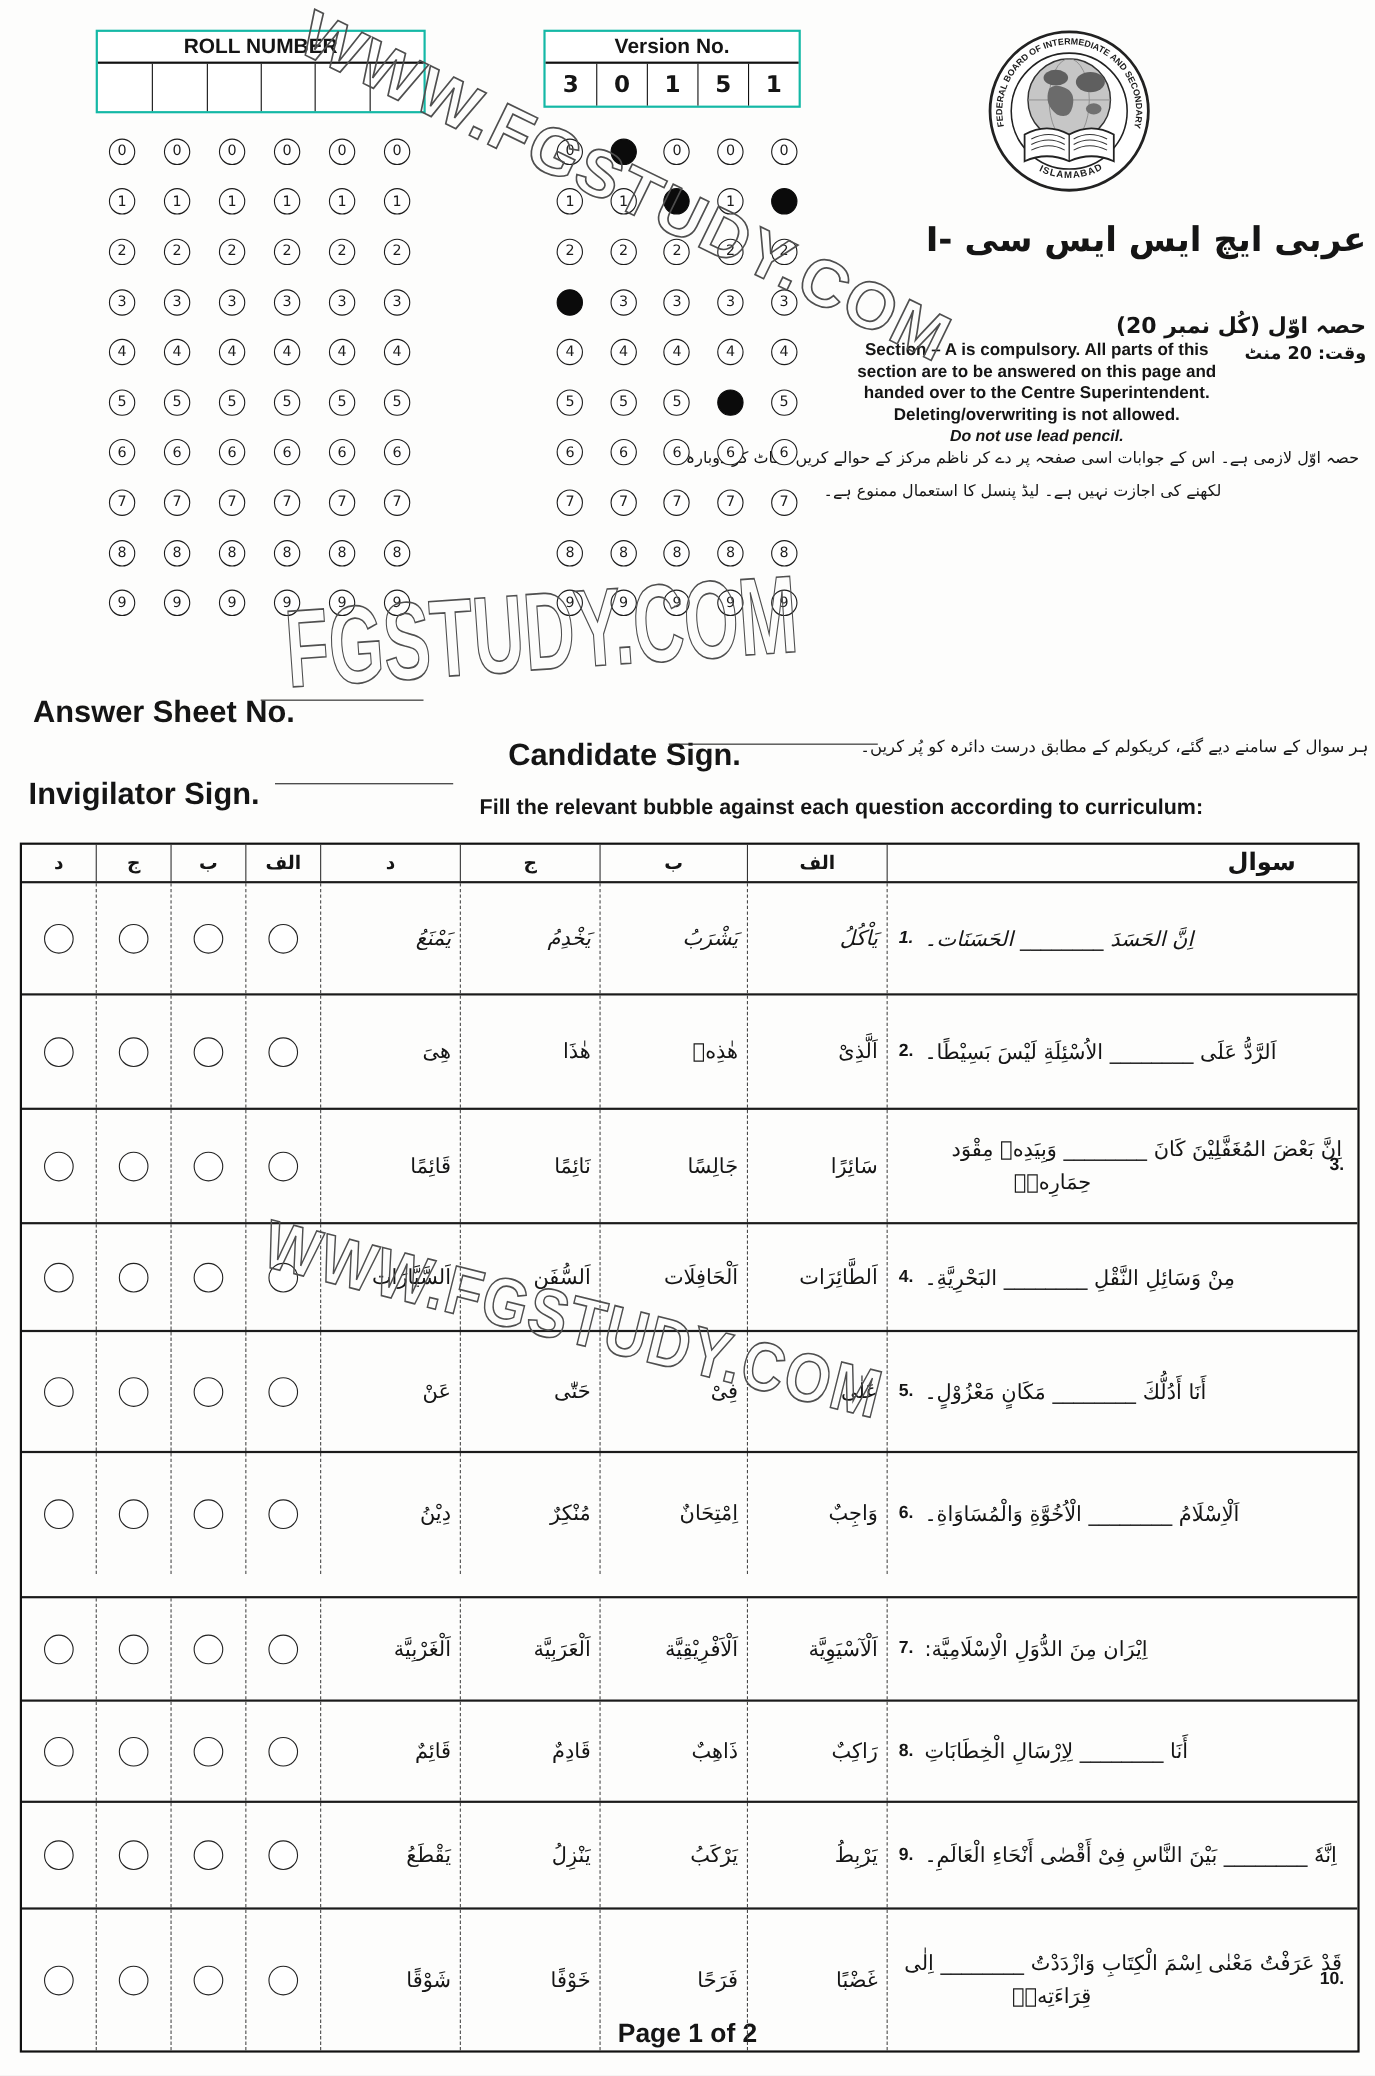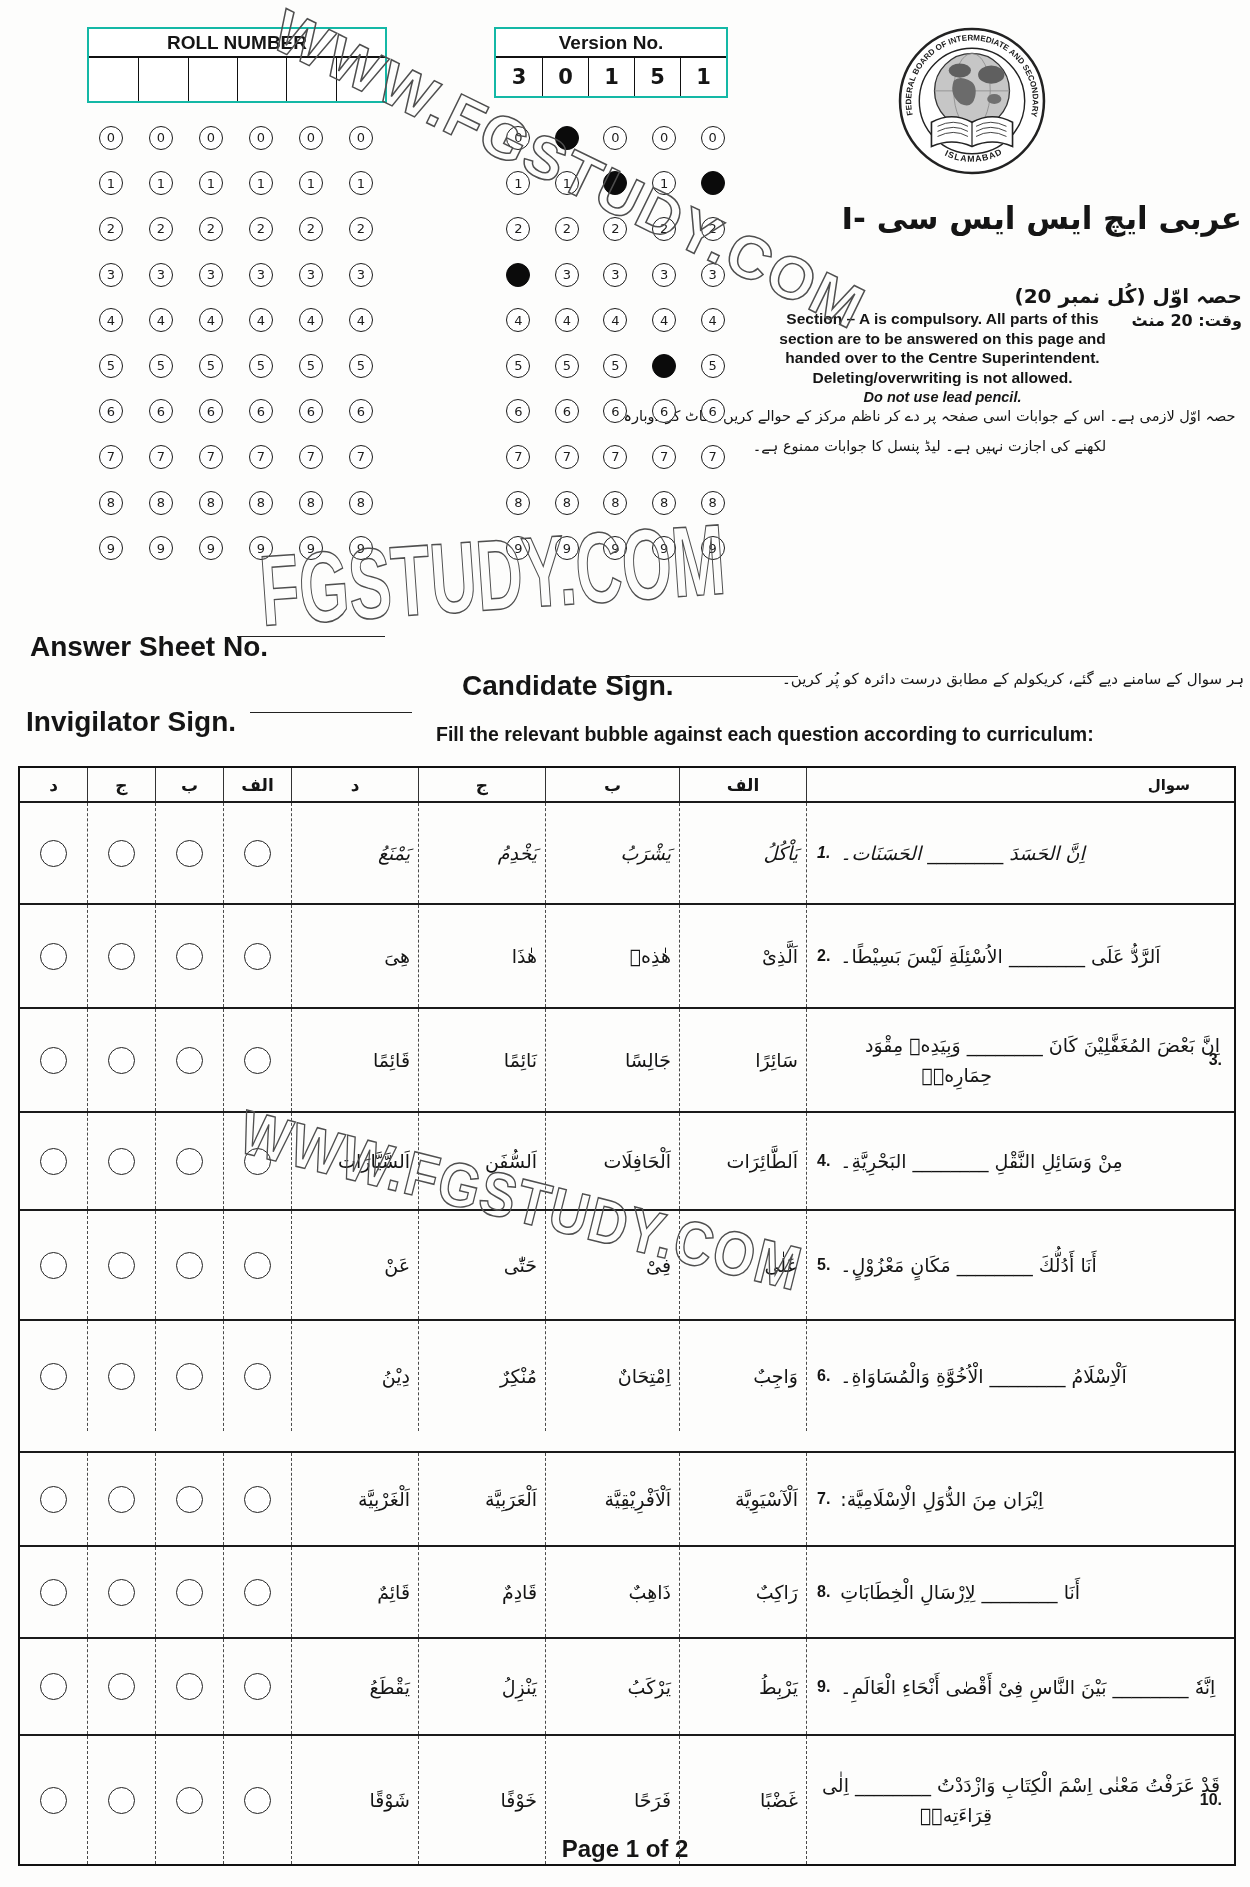--- a/index.html
+++ b/index.html
@@ -54,21 +54,21 @@
   
   #qtable{position:absolute;left:18px;top:766px;width:1218px;border:2.4px solid #111;background:transparent;z-index:1;box-sizing:border-box;}
   .trow{display:grid;grid-template-columns:67px 68px 68px 68px 127px 127px 134px 127px 1fr;}
   .trow + .trow{border-top:2px solid #1b1b1b;}
   .cell{border-left:1px dashed #4a4a4a;display:flex;align-items:center;box-sizing:border-box;min-width:0;}
   .cell:first-child{border-left:none;}
   .thead{min-height:33px;}
   .thead .cell{border-left:1.3px solid #333;}
   .thead .cell:first-child{border-left:none;}
   .hcell{justify-content:center;font-weight:bold;font-size:17px;font-family:"DejaVu Sans",sans-serif;}
-  .hq{justify-content:flex-end;padding-right:44px;font-weight:bold;font-size:15px;font-family:"DejaVu Sans",sans-serif;}
+  .hq{justify-content:flex-end;padding-right:56px;font-weight:bold;font-size:22px;font-family:"DejaVu Sans",sans-serif;}
   .bcell{justify-content:center;}
   .abub{width:27px;height:27px;border:1.7px solid #222;border-radius:50%;background:#fff;box-sizing:border-box;}
   .ocell{justify-content:flex-start;padding:4px 8px;font-size:19px;font-family:"DejaVu Sans",sans-serif;}
   .qcell{padding:6px 10px;font-size:19px;font-family:"DejaVu Sans",sans-serif;gap:10px;position:relative;}
   .qnum{font-weight:bold;font-size:16px;font-family:"Liberation Sans",sans-serif;flex:none;}
   .qtext{direction:rtl;}
   .qwrap{width:100%;position:relative;line-height:30px;}
   .ql1{text-align:right;direction:rtl;padding-right:4px;}
   .ql2{text-align:right;direction:rtl;padding-right:232px;}
   .qnum-right{position:absolute;right:2px;top:50%;transform:translateY(-50%);font-weight:bold;
@@ -259,21 +259,21 @@
     <div id="subtitle-time" class="u">وقت: 20 منٹ</div>
   </div>
   <div id="section-note">
     <div>Section – A is compulsory. All parts of this</div>
     <div>section are to be answered on this page and</div>
     <div>handed over to the Centre Superintendent.</div>
     <div>Deleting/overwriting is not allowed.</div>
   </div>
   <div id="pencil-note">Do not use lead pencil.</div>
   <div id="urdu-note1" class="u">حصہ اوّل لازمی ہے۔ اس کے جوابات اسی صفحہ پر دے کر ناظم مرکز کے حوالے کریں۔ کاٹ کر دوبارہ</div>
-  <div id="urdu-note2" class="u">لکھنے کی اجازت نہیں ہے۔ لیڈ پنسل کا جوابات ممنوع ہے۔</div>
+  <div id="urdu-note2" class="u">لکھنے کی اجازت نہیں ہے۔ لیڈ پنسل کا استعمال ممنوع ہے۔</div>
 
   <div class="siglabel" style="left:30px;top:631px;">Answer Sheet No.</div>
   <div class="sline" style="left:237px;top:636px;width:148px;"></div>
   <div class="siglabel" style="left:430px;top:670px;margin-left:32px;">Candidate Sign.</div>
   <div class="sline" style="left:608px;top:676px;width:190px;"></div>
   <div class="siglabel" style="left:26px;top:706px;">Invigilator Sign.</div>
   <div class="sline" style="left:250px;top:712px;width:162px;"></div>
   <div id="urdu-fill" class="u">ہر سوال کے سامنے دیے گئے، کریکولم کے مطابق درست دائرہ کو پُر کریں۔</div>
   <div id="fill-instruction">Fill the relevant bubble against each question according to curriculum:</div>
 

